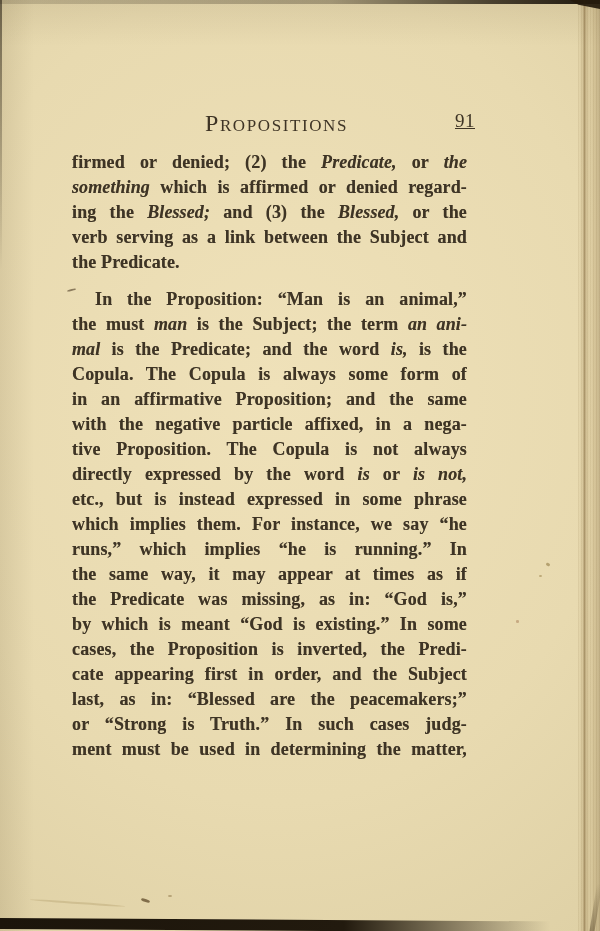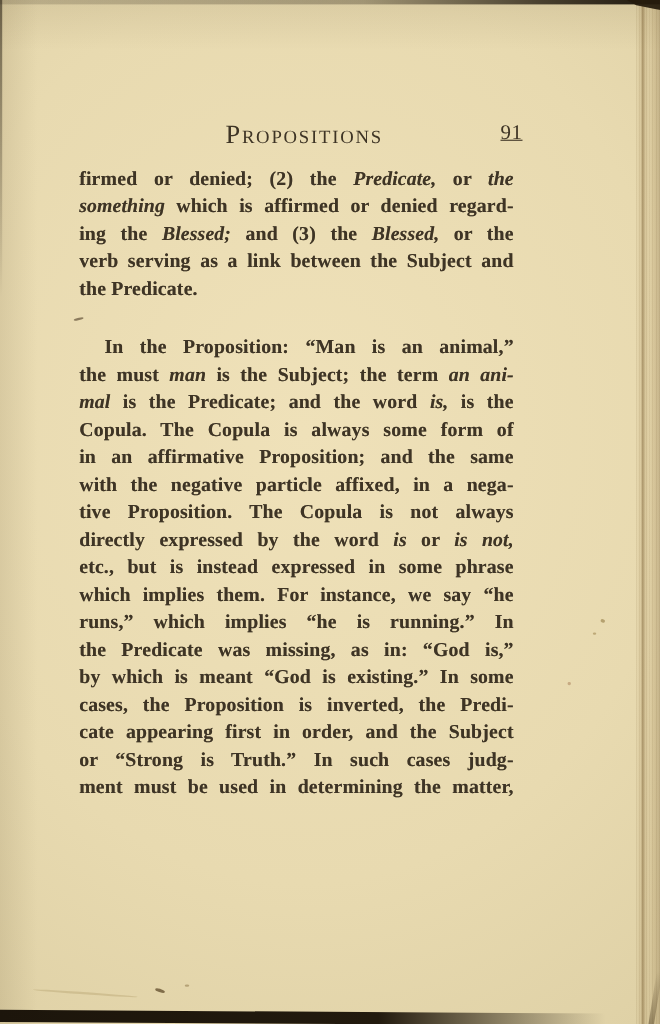--- a/index.html
+++ b/index.html
@@ -80,21 +80,21 @@
     position: absolute; right: -8px; top: 0;
     font-size: 19px; letter-spacing: .5px; text-decoration: underline;
   }
 
   .page-body {
     position: absolute; top: 150px; left: 72px; width: 395px;
     font-size: 18px; line-height: 25px;
     letter-spacing: .15px;
     text-shadow: 0 0 .4px rgba(62,52,37,.55);
   }
-  .para + .para { margin-top: 28px; }
+  .para + .para { margin-top: 12px; }
   .para.indent .line:first-child { text-indent: 23px; }
   .line {
     text-align: justify;
     text-align-last: justify;
     font-weight: bold;
   }
   .line.last { text-align-last: left; }
   .it { font-style: italic; letter-spacing: .1px; }
 
   .artifact-layer { position: absolute; inset: 0; pointer-events: none; }
@@ -130,24 +130,26 @@
         <div class="line"><span>the must </span><span class="it">man</span><span> is the Subject; the term </span><span class="it">an ani-</span></div>
         <div class="line"><span class="it">mal</span><span> is the Predicate; and the word </span><span class="it">is,</span><span> is the</span></div>
         <div class="line"><span>Copula. The Copula is always some form of</span></div>
         <div class="line"><span>in an affirmative Proposition; and the same</span></div>
         <div class="line"><span>with the negative particle affixed, in a nega-</span></div>
         <div class="line"><span>tive Proposition. The Copula is not always</span></div>
         <div class="line"><span>directly expressed by the word </span><span class="it">is</span><span> or </span><span class="it">is not,</span></div>
         <div class="line"><span>etc., but is instead expressed in some phrase</span></div>
         <div class="line"><span>which implies them. For instance, we say “he</span></div>
         <div class="line"><span>runs,” which implies “he is running.” In</span></div>
+        <div class="line"><span>the same way, it may appear at times as if</span></div>
         <div class="line"><span>the Predicate was missing, as in: “God is,”</span></div>
         <div class="line"><span>by which is meant “God is existing.” In some</span></div>
         <div class="line"><span>cases, the Proposition is inverted, the Predi-</span></div>
         <div class="line"><span>cate appearing first in order, and the Subject</span></div>
+        <div class="line"><span>last, as in: “Blessed are the peacemakers;”</span></div>
         <div class="line"><span>or “Strong is Truth.” In such cases judg-</span></div>
         <div class="line"><span>ment must be used in determining the matter,</span></div>
       </div>
     </main>
 
   <div class="artifact-layer">
       <div class="speck" style="left: 67px; top: 289px; width: 9px; height: 2px; background: rgb(122, 106, 78); opacity: 0.85; transform: rotate(-14deg);"></div>
       <div class="speck" style="left: 546px; top: 563px; width: 4px; height: 3px; background: rgb(168, 146, 95); opacity: 0.8; transform: rotate(20deg);"></div>
       <div class="speck" style="left: 539px; top: 575px; width: 3px; height: 2px; background: rgb(171, 148, 95); opacity: 0.7; transform: rotate(0deg);"></div>
       <div class="speck" style="left: 516px; top: 620px; width: 3px; height: 3px; background: rgb(177, 138, 100); opacity: 0.6; transform: rotate(0deg);"></div>

